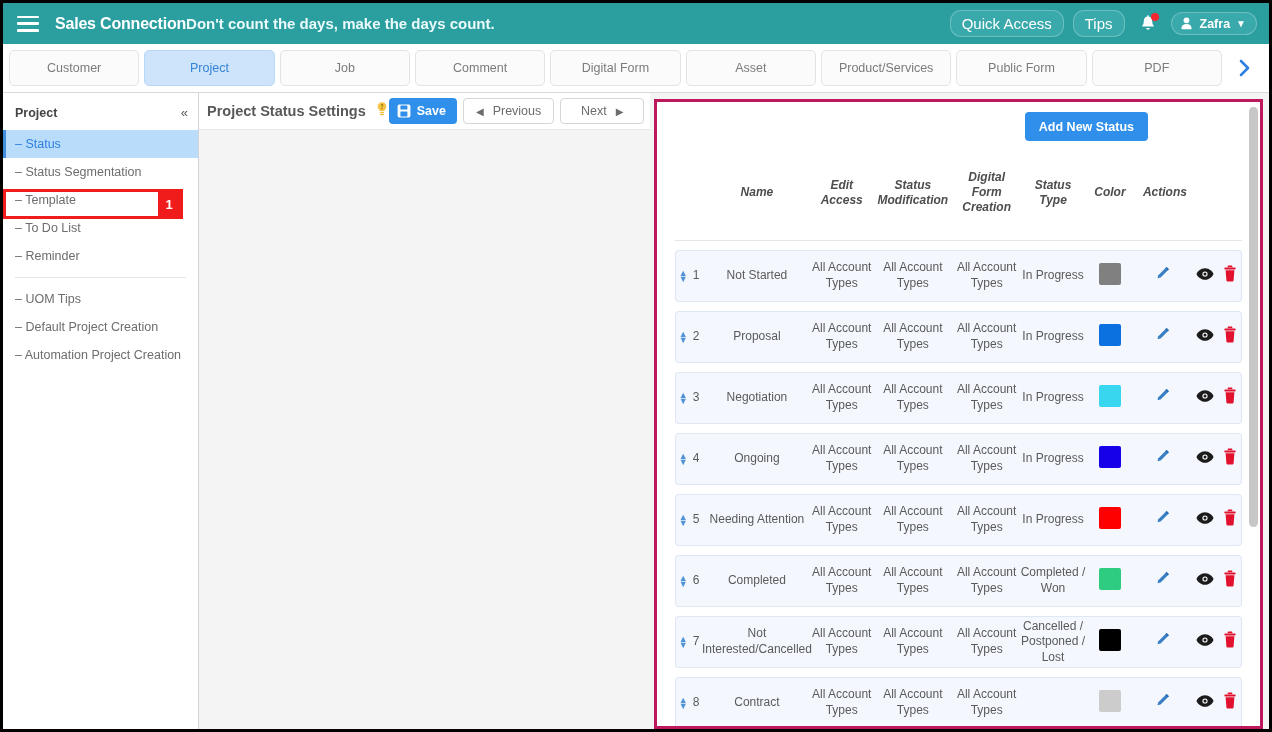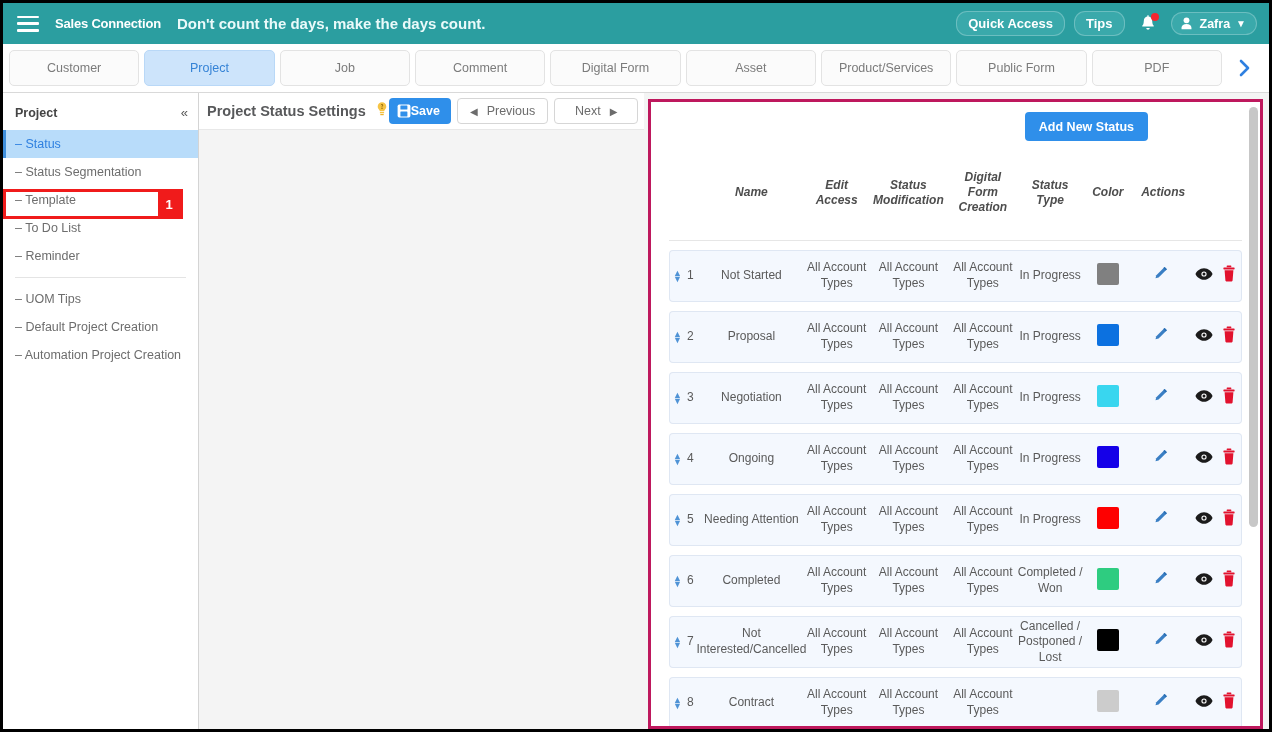--- a/index.html
+++ b/index.html
@@ -27,29 +27,29 @@
     padding: 0 12px 0 14px;
     position: relative;
   }
   .hamburger {
     width: 22px; height: 16px;
     display: flex; flex-direction: column; justify-content: space-between;
     cursor: pointer; margin-right: 16px;
   }
   .hamburger span { display: block; height: 2.5px; background: #fff; border-radius: 1px; }
   .brand {
-    color: #fff; font-size: 13px; font-weight: bold;
-    letter-spacing: -0.2px; margin-right: 16px;
+    color: #fff; font-size: 16px; font-weight: bold;
+    letter-spacing: -0.2px; 
   }
   .tagline { color: #eafafa; font-size: 15px; font-weight: bold; }
   .topbar-right {
     margin-left: auto; display: flex; align-items: center; gap: 9px;
   }
   .pill {
-    background: #3aa9ab; color: #fff; font-size: 13px; font-weight: bold;
+    background: #3aa9ab; color: #fff; font-size: 15px; font-weight: normal;
     border-radius: 11px; padding: 4px 11px; cursor: pointer;
     border: 1px solid rgba(255,255,255,0.25);
     white-space: nowrap;
   }
   .bell-wrap { position: relative; width: 20px; height: 22px; cursor: pointer; margin: 0 4px; }
   .bell-dot {
     position: absolute; top: 0px; right: -1px; width: 8px; height: 8px;
     background: #f4262f; border-radius: 50%;
   }
   .user-pill {
@@ -154,21 +154,21 @@
     display: flex; align-items: center;
     padding: 0 6px 0 8px;
     border-bottom: 1px solid #e8e8e8;
   }
   .page-title { font-size: 14.5px; font-weight: bold; color: #58595b; }
   .bulb { margin-left: 9px; }
   .page-head-right { margin-left: auto; display: flex; align-items: center; gap: 6px; }
   .btn-save {
     background: #2f8fea; color: #fff; border: none; border-radius: 4px;
     height: 26px; padding: 0 11px 0 8px; font-size: 12.5px; font-weight: bold;
-    display: flex; align-items: center; gap: 0; cursor: pointer;
+    display: flex; align-items: center; gap: 6px; cursor: pointer;
   }
   .btn-nav {
     background: #fff; border: 1px solid #d6d6d6; border-radius: 4px;
     height: 26px; padding: 0 12px; font-size: 12.5px; color: #6c6c6c;
     display: flex; align-items: center; gap: 9px; cursor: pointer;
     min-width: 84px; justify-content: center;
   }
   .caret { font-size: 10px; color: #6c6c6c; }
 
   .content-wrap {

